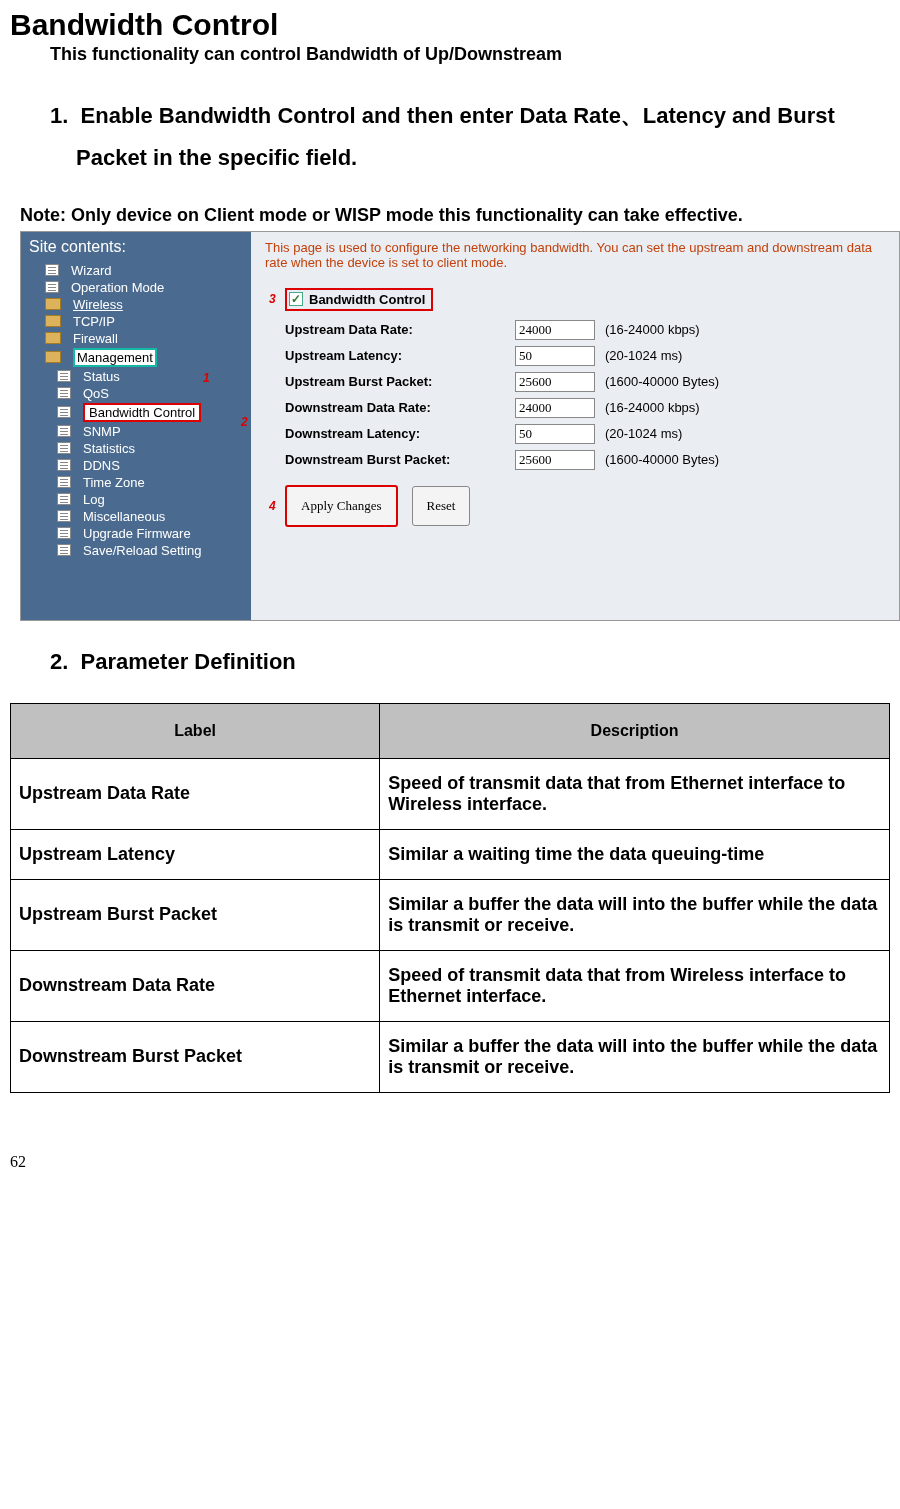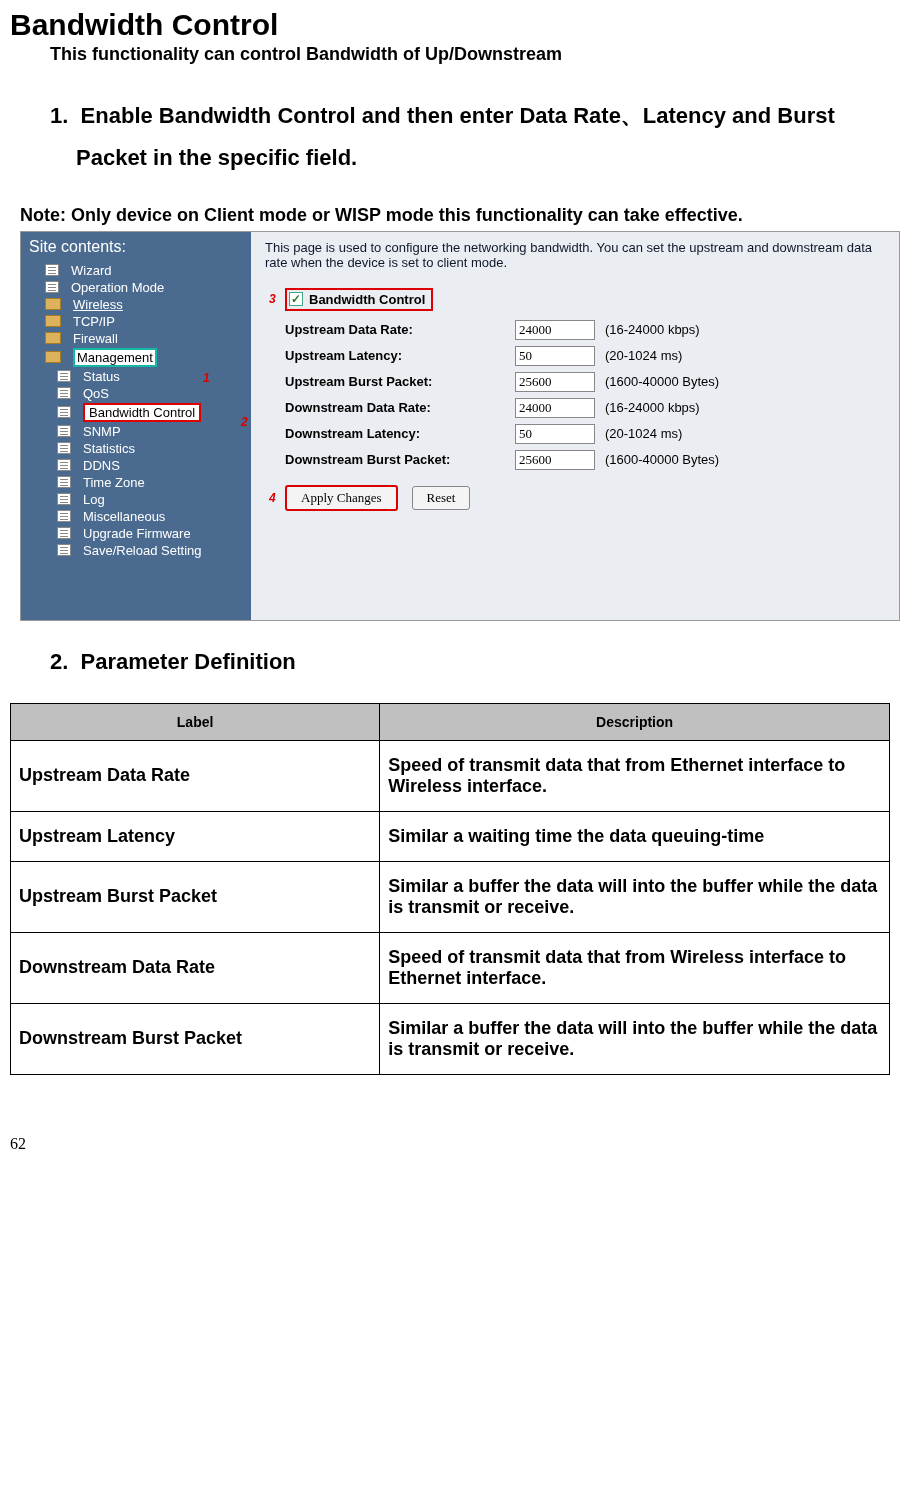--- a/index.html
+++ b/index.html
@@ -119,21 +119,21 @@
       font-size: 26px;
       font-weight: bold;
       font-style: italic;
       font-family: Verdana, Arial, sans-serif;
       margin-bottom: 6px;
       border-bottom: 1px solid #666;
       padding-bottom: 2px;
     }
     .main-desc {
       font-size: 13px;
-      color: #0f172a;
+      color: #c2410c;
       margin-bottom: 18px;
     }
     .form-row {
       display: flex;
       align-items: center;
       padding: 3px 0;
       font-size: 13px;
       font-weight: bold;
     }
     .form-row .lbl { width: 250px; padding-left: 20px; }
@@ -182,21 +182,21 @@
     .btn-row {
       padding: 12px 0 0 20px;
       display: flex;
       align-items: center;
       gap: 14px;
       position: relative;
     }
     .btn {
       font-family: "Times New Roman", serif;
       font-size: 13px;
-      padding: 3px 14px;
+      padding: 11px 14px;
       background: #f4f4f4;
       border: 1px solid #888;
       border-radius: 3px;
     }
     .btn.apply {
       border: 2px solid #d00;
     }
     .marker4 {
       color: #d00;
       font-size: 12px;
@@ -209,22 +209,22 @@
     .param-table {
       width: 100%;
       border-collapse: collapse;
       margin-bottom: 60px;
     }
     .param-table th {
       background: #c0c0c0;
       font-weight: 900;
       text-align: center;
       border: 1px solid #000;
-      padding: 10px;
-      font-size: 14px;
+      padding: 18px;
+      font-size: 16px;
     }
     .param-table td {
       border: 1px solid #000;
       padding: 14px 8px;
       font-size: 18px;
       font-weight: bold;
       vertical-align: middle;
     }
     .param-table td:first-child { width: 42%; }
     .page-no {

